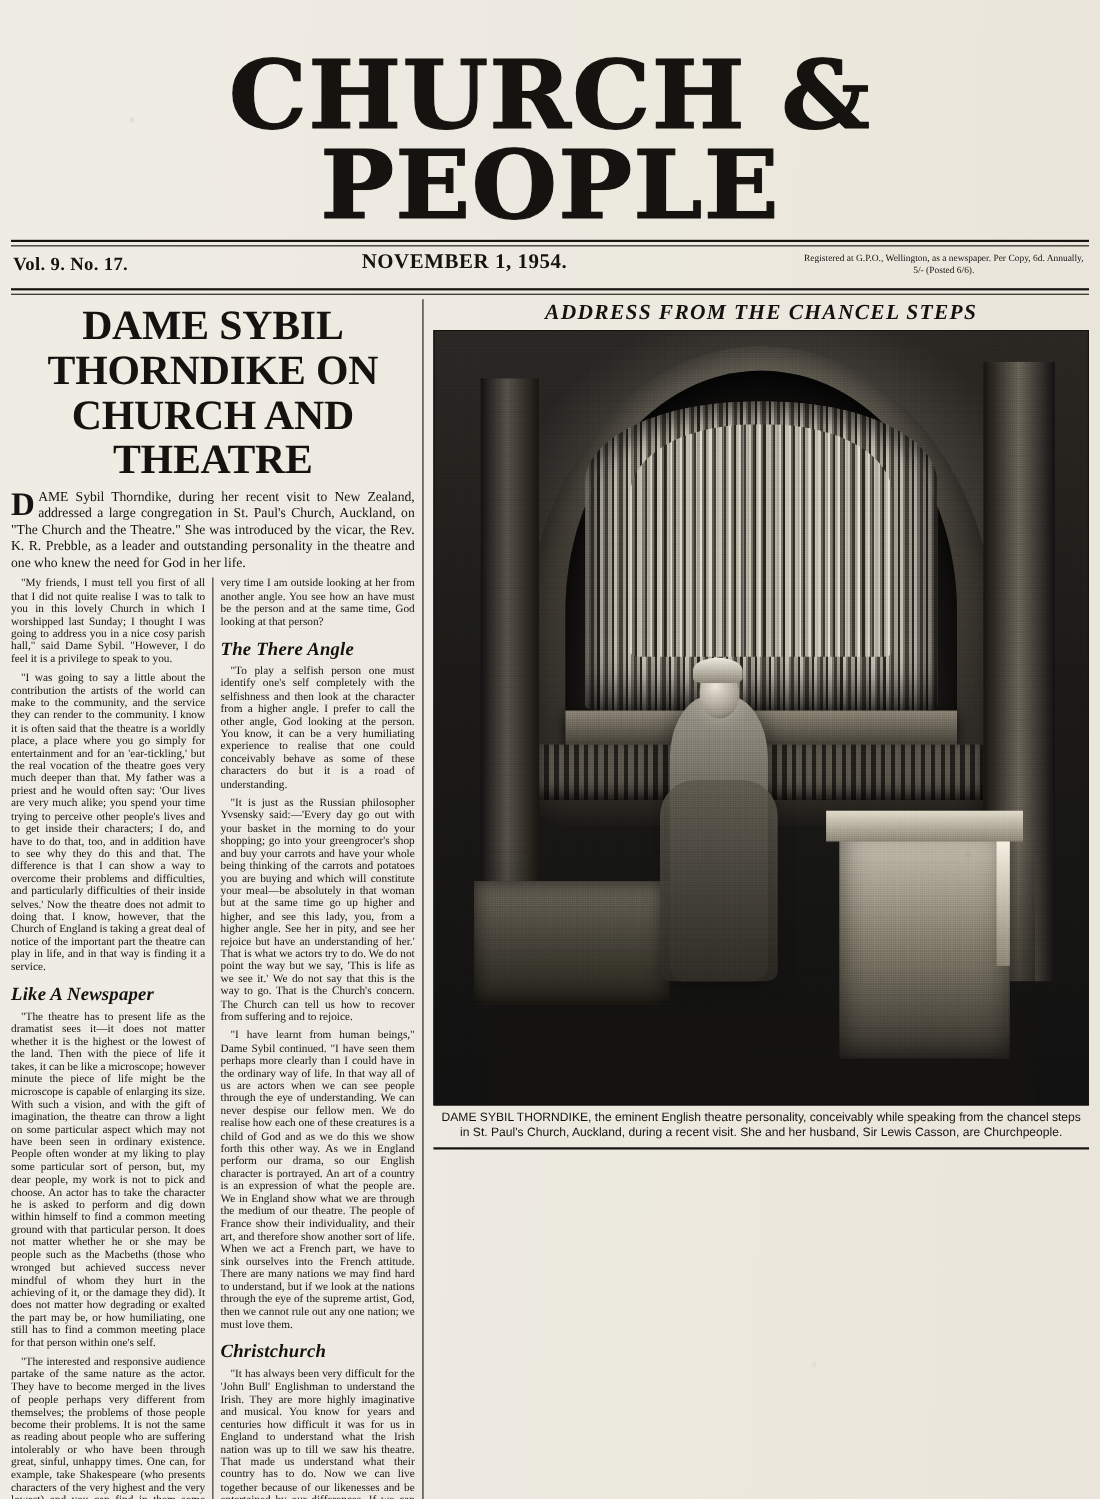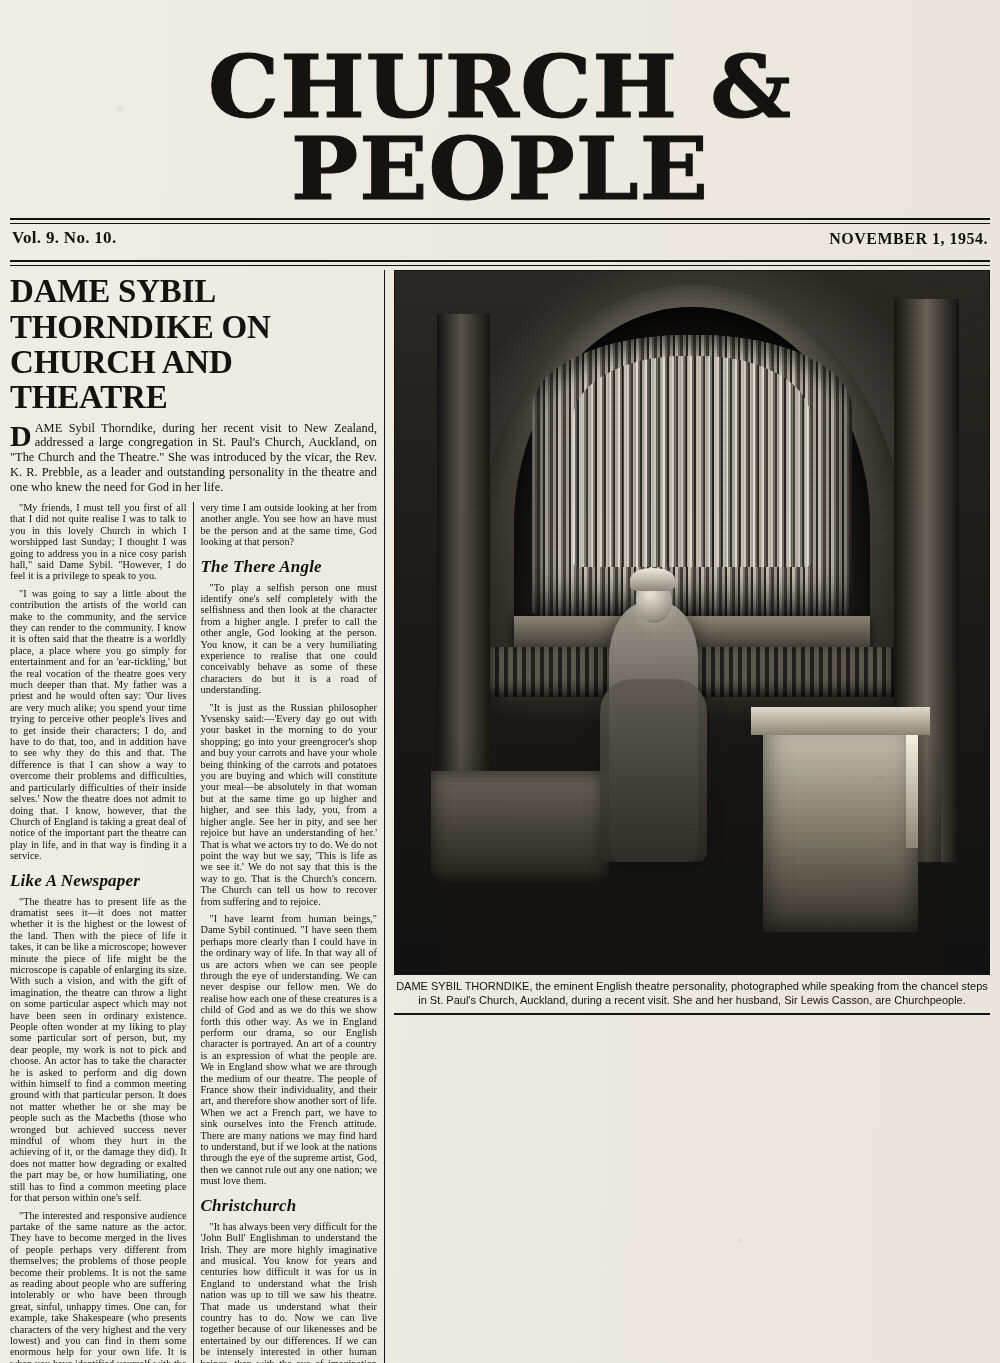--- a/index.html
+++ b/index.html
@@ -45,32 +45,32 @@
     letter-spacing:.6px;
     margin-top:10px;
     word-spacing:3px;
   }
   .rule-double{margin-top:9px;border-top:2px solid #15130f;border-bottom:1px solid #15130f;height:3px;}
   .mast-bar{
     display:flex;align-items:flex-end;justify-content:space-between;
     padding:4px 2px 3px 2px;
   }
   .mast-vol{font-size:17px;font-weight:bold;letter-spacing:.3px;}
-  .mast-date{font-size:16px;font-weight:bold;letter-spacing:.5px;}
+  .mast-date{font-size:19px;font-weight:bold;letter-spacing:.5px;}
   .mast-reg{font-size:8.6px;line-height:1.25;text-align:center;max-width:260px;}
 
   
   .topgrid{display:flex;margin-top:4px;}
   .col-left{width:375px;flex:0 0 375px;padding-right:7px;box-sizing:border-box;border-right:1px solid #15130f;}
   .col-right{flex:1;padding-left:9px;box-sizing:border-box;}
 
   .head1{
     font-family:"Liberation Serif", serif;
-    font-weight:bold;font-size:33px;line-height:1.07;
-    margin:4px 0 5px 0;letter-spacing:-.2px;
+    font-weight:bold;font-size:38px;line-height:1.07;
+    margin:4px 0 5px 0;letter-spacing:-.2px;text-align:center;
   }
   .lede{font-size:12.4px;line-height:1.2;text-align:justify;}
   .lede .dropcap{
     float:left;font-size:30px;line-height:25px;font-weight:bold;
     padding:2px 3px 0 0;
   }
   .subcols{display:flex;margin-top:7px;}
   .sc{width:50%;box-sizing:border-box;}
   .sc.first{padding-right:6px;border-right:1px solid #2a2720;}
   .sc.second{padding-left:7px;}
@@ -204,22 +204,23 @@
 </head>
 <body>
 
 <div class="page">
 
   <div class="masthead">
     <h1 class="mast-title">CHURCH &amp; PEOPLE</h1>
   </div>
   <div class="rule-double"></div>
   <div class="mast-bar">
-    <div class="mast-vol">Vol. 9.  No. 10.</div>
+    <div class="mast-vol">Vol. 9.  No. 17.</div>
     <div class="mast-date">NOVEMBER 1, 1954.</div>
+    <div class="mast-reg">Registered at G.P.O., Wellington, as a newspaper. Per Copy, 6d. Annually, 5/- (Posted 6/6).</div>
   </div>
   <div class="rule-double"></div>
 
   <div class="topgrid">
 
     <div class="col-left">
       <div class="head1">DAME SYBIL THORNDIKE ON CHURCH AND THEATRE</div>
       <div class="lede">
         <span class="dropcap">D</span><span>AME Sybil Thorndike, during her recent visit to New Zealand, addressed a large congregation in St. Paul's Church, Auckland, on "The Church and the Theatre."  She was introduced by the vicar, the Rev. K. R. Prebble, as a leader and outstanding personality in the theatre and one who knew the need for God in her life.</span>
       </div>
@@ -240,20 +241,21 @@
           <p>"I have learnt from human beings," Dame Sybil continued. "I have seen them perhaps more clearly than I could have in the ordinary way of life. In that way all of us are actors when we can see people through the eye of understanding. We can never despise our fellow men. We do realise how each one of these creatures is a child of God and as we do this we show forth this other way. As we in England perform our drama, so our English character is portrayed. An art of a country is an expression of what the people are. We in England show what we are through the medium of our theatre. The people of France show their individuality, and their art, and therefore show another sort of life. When we act a French part, we have to sink ourselves into the French attitude. There are many nations we may find hard to understand, but if we look at the nations through the eye of the supreme artist, God, then we cannot rule out any one nation; we must love them.</p>
           <div class="subhead">Christchurch</div>
           <p>"It has always been very difficult for the 'John Bull' Englishman to understand the Irish. They are more highly imaginative and musical. You know for years and centuries how difficult it was for us in England to understand what the Irish nation was up to till we saw his theatre. That made us understand what their country has to do. Now we can live together because of our likenesses and be entertained by our differences. If we can be intensely interested in other human beings, then with the eye of imagination we can be interested in them.</p>
           <p>"We have found it difficult in our side of the world to try to understand other countries who think differently from us, and it is absolutely necessary to try to understand why this should be. In some ways these nations are very much better than we are; we must try to understand why and where our differences lie, and not be antagonised but interested thereby. Our country has been a refuse ground for very many people, but I do think that deep in the British people is a form of mysticism and artistry that can peep through the material things of life.</p>
 
         </div>
       </div>
     </div>
 
     <div class="col-right">
+      <div class="photo-head">ADDRESS FROM THE CHANCEL STEPS</div>
       <div class="photo-frame">
         <div class="scene"></div>
         <div class="arch"></div>
         <div class="arch-inner"></div>
         <div class="pipes"></div>
         <div class="pipes2"></div>
         <div class="beam"></div>
         <div class="balustrade"></div>
         <div class="pillar-l"></div>
         <div class="pillar-r"></div>
@@ -261,20 +263,20 @@
         <div class="pulpit"></div>
         <div class="pulpit-top"></div>
         <div class="rail-front"></div>
         <div class="candle"></div>
         <div class="figure-body"></div>
         <div class="figure-coat"></div>
         <div class="figure-head"></div>
         <div class="figure-hat"></div>
         <div class="grain-photo"></div>
       </div>
-      <div class="photo-caption">DAME SYBIL THORNDIKE, the eminent English theatre personality, photographed while speaking from the chancel steps in St. Paul's Church, Auckland, during a recent visit.  She and her husband, Sir Lewis Casson, are Churchpeople.</div>
+      <div class="photo-caption">DAME SYBIL THORNDIKE, the eminent English theatre personality, conceivably while speaking from the chancel steps in St. Paul's Church, Auckland, during a recent visit.  She and her husband, Sir Lewis Casson, are Churchpeople.</div>
       <div class="caption-rule"></div>
     </div>
   </div>
 
 </div>
 
 <div class="paper-noise"></div>
 
 </body></html>

